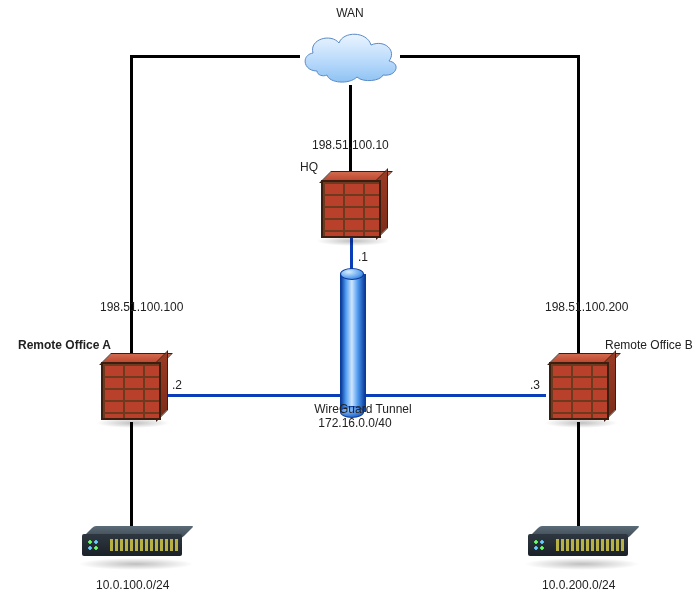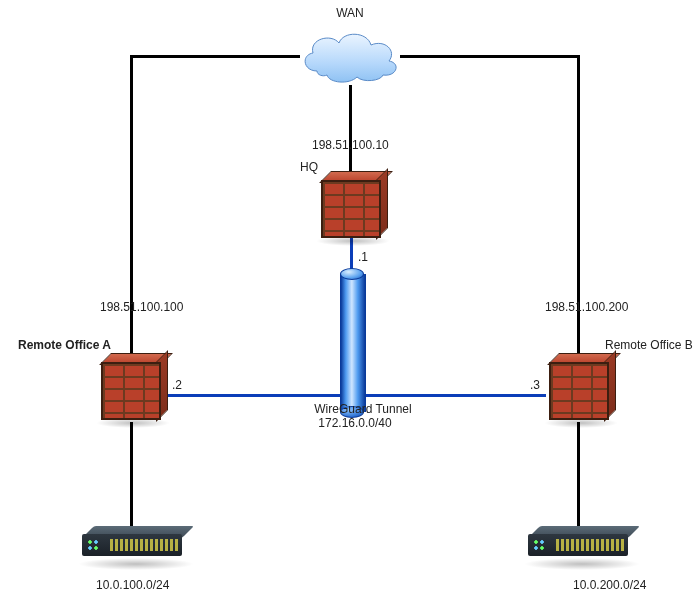--- a/index.html
+++ b/index.html
@@ -242,15 +242,15 @@
   <div class="lbl" style="left:96px; top:578px;text-align:right;">10.0.100.0/24</div>
 
   <div class="switch" style="left:528px; top:534px;">
     <div class="shadow"></div>
       <div class="top"></div>
       <div class="front">
         <div class="leds"></div>
         <div class="ports"></div>
       </div>
   </div>
-  <div class="lbl" style="left:542px; top:578px;margin-left:31px;">10.0.200.0/24</div>
+  <div class="lbl" style="left:542px; top:578px;">10.0.200.0/24</div>
 
 </div>
 
 </body></html>

